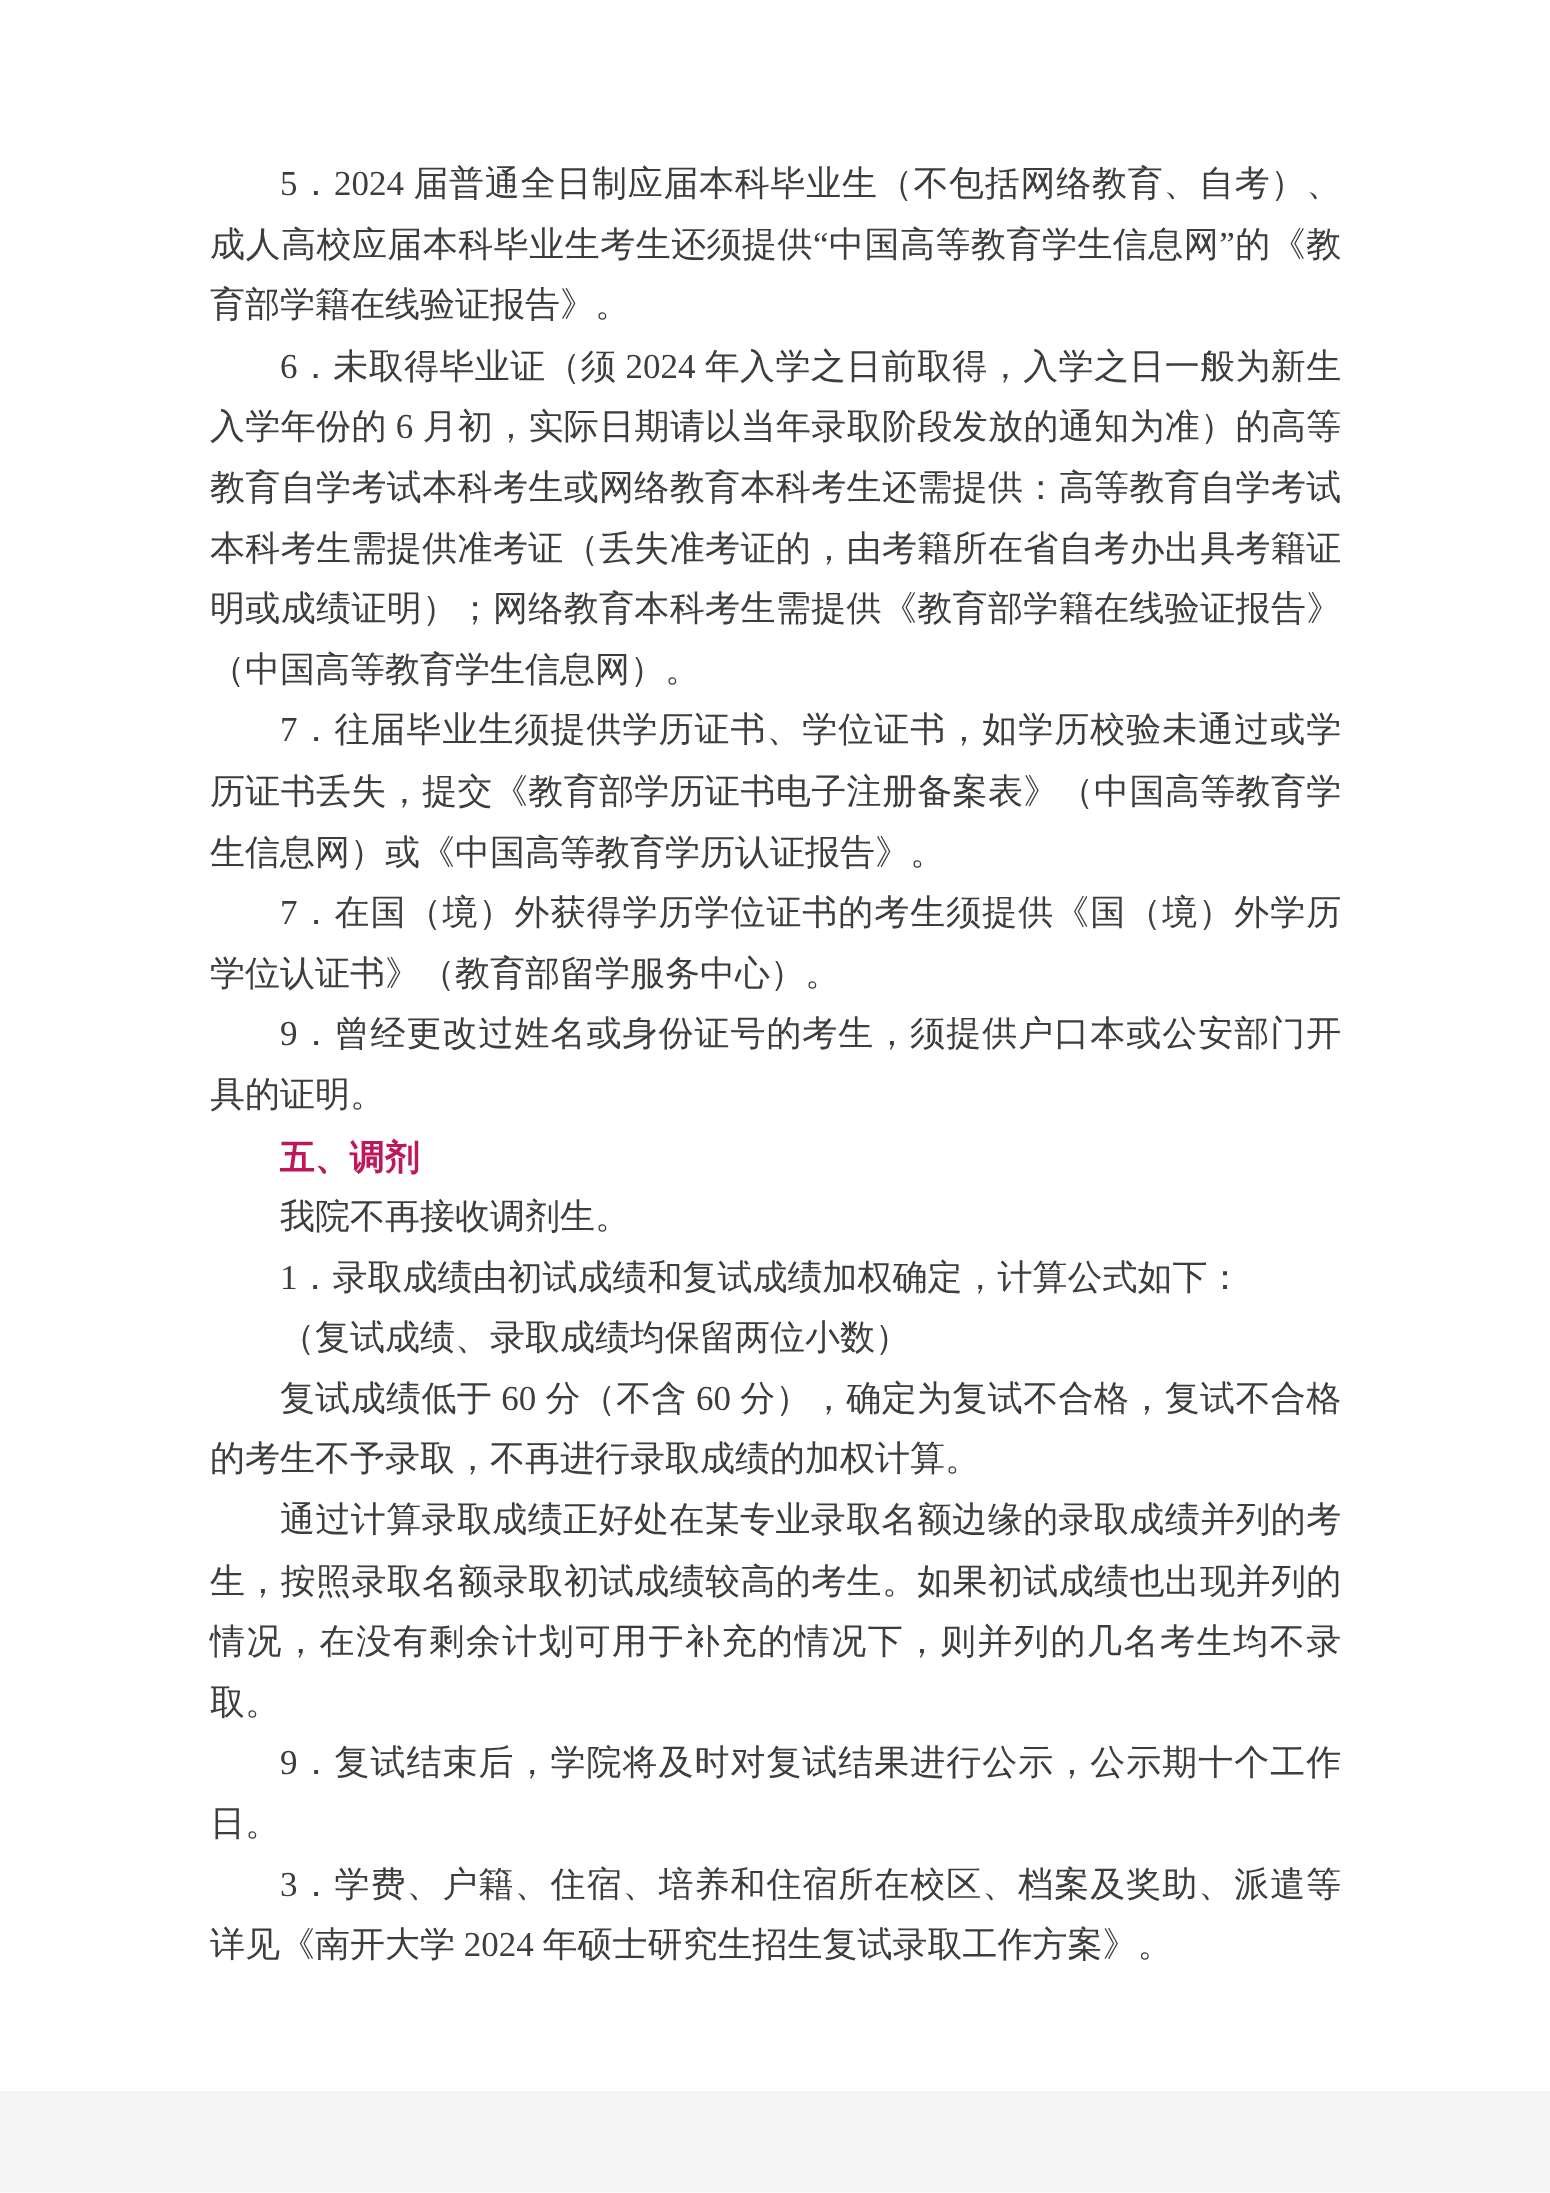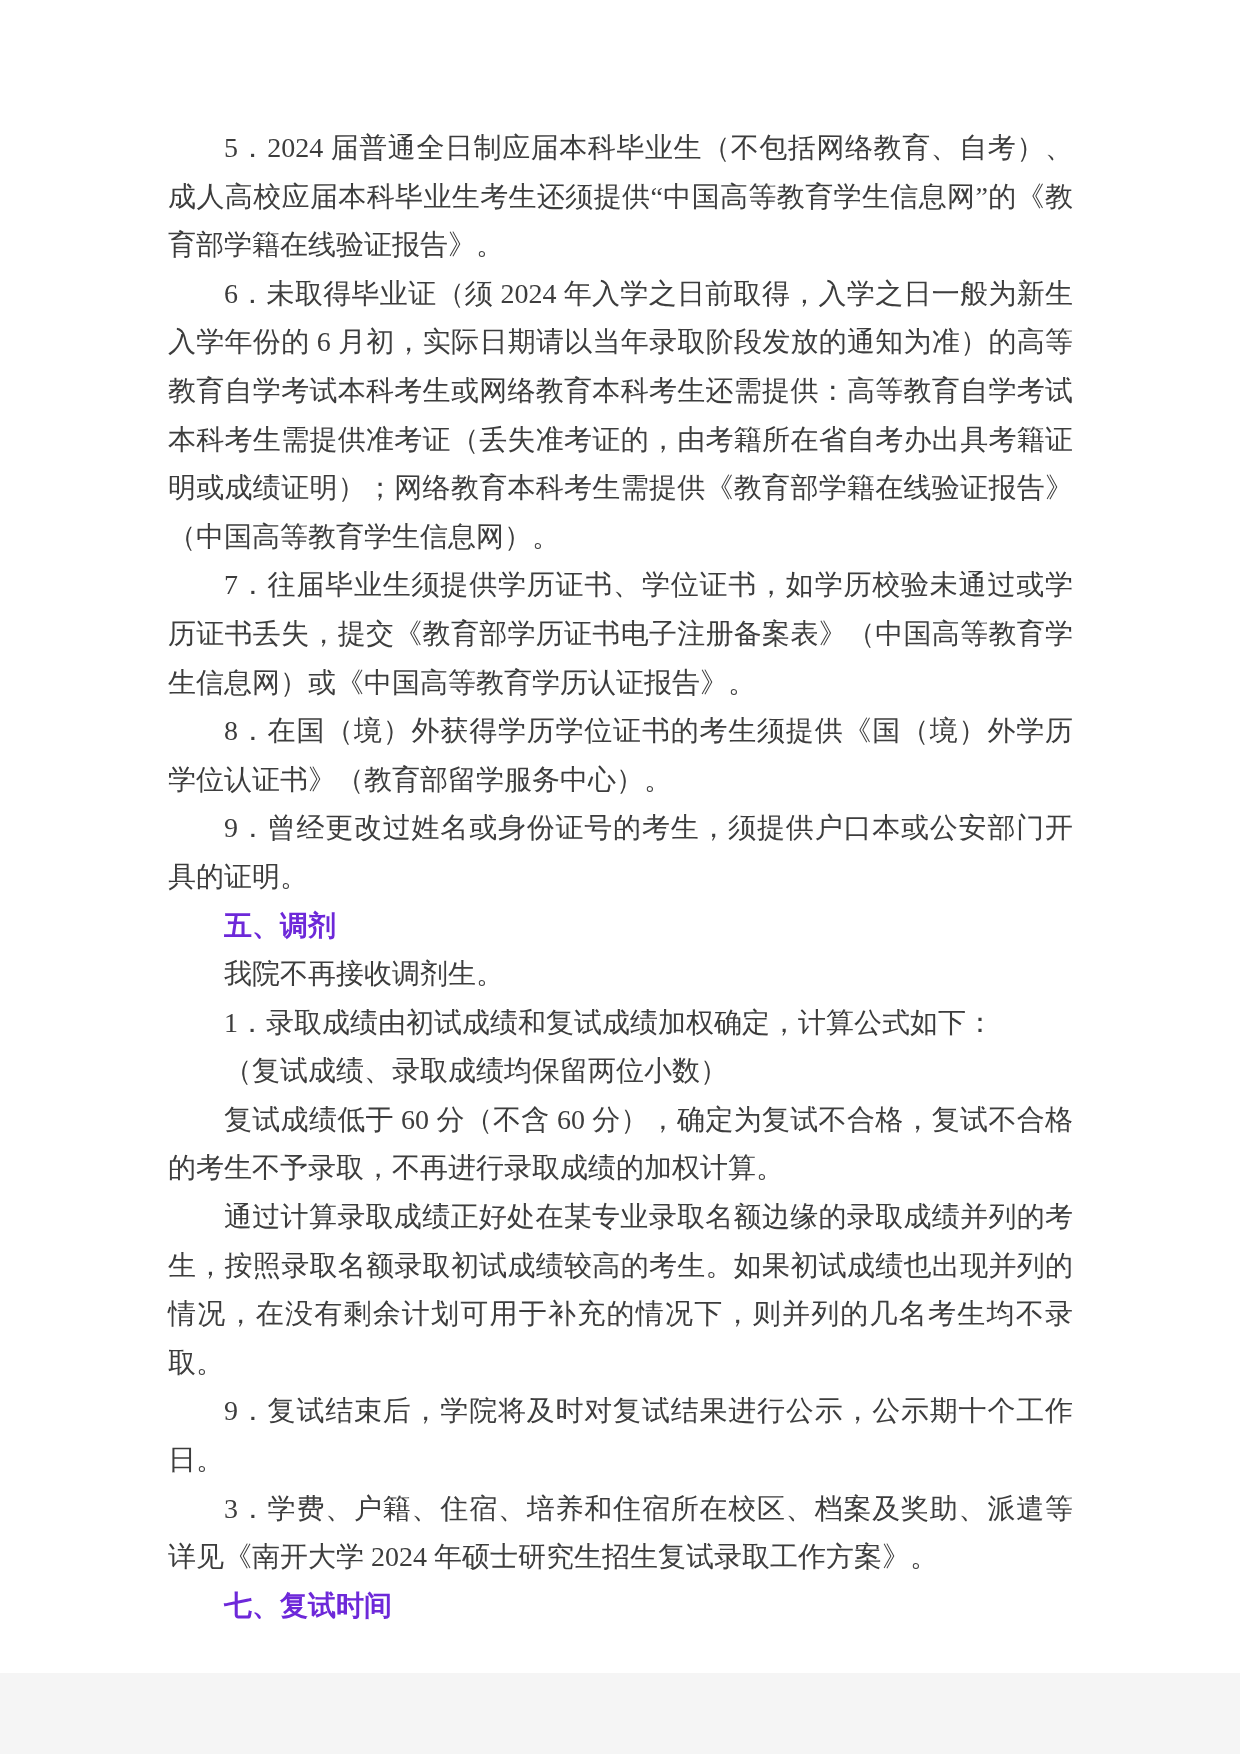--- a/index.html
+++ b/index.html
@@ -34,36 +34,35 @@
     text-indent: 2em;
     font-family: "Liberation Serif", "DejaVu Serif", serif;
     font-weight: 400;
   }
   .heading {
     margin: 0;
     padding: 0;
     text-indent: 2em;
     font-family: "Liberation Sans", "DejaVu Sans", sans-serif;
     font-weight: 700;
-    color: #6d28d9;
+    color: #be185d;
   }
 </style>
 </head>
 <body>
 
 <div class="page">
   <div class="doc-body">
     <p class="para">5．2024 届普通全日制应届本科毕业生（不包括网络教育、自考）、成人高校应届本科毕业生考生还须提供“中国高等教育学生信息网”的《教育部学籍在线验证报告》。</p>
     <p class="para">6．未取得毕业证（须 2024 年入学之日前取得，入学之日一般为新生入学年份的 6 月初，实际日期请以当年录取阶段发放的通知为准）的高等教育自学考试本科考生或网络教育本科考生还需提供：高等教育自学考试本科考生需提供准考证（丢失准考证的，由考籍所在省自考办出具考籍证明或成绩证明）；网络教育本科考生需提供《教育部学籍在线验证报告》（中国高等教育学生信息网）。</p>
     <p class="para">7．往届毕业生须提供学历证书、学位证书，如学历校验未通过或学历证书丢失，提交《教育部学历证书电子注册备案表》（中国高等教育学生信息网）或《中国高等教育学历认证报告》。</p>
-    <p class="para">8．在国（境）外获得学历学位证书的考生须提供《国（境）外学历学位认证书》（教育部留学服务中心）。</p>
+    <p class="para">7．在国（境）外获得学历学位证书的考生须提供《国（境）外学历学位认证书》（教育部留学服务中心）。</p>
     <p class="para">9．曾经更改过姓名或身份证号的考生，须提供户口本或公安部门开具的证明。</p>
     <p class="heading">五、调剂</p>
     <p class="para">我院不再接收调剂生。</p>
     <p class="para">1．录取成绩由初试成绩和复试成绩加权确定，计算公式如下：</p>
     <p class="para">（复试成绩、录取成绩均保留两位小数）</p>
     <p class="para">复试成绩低于 60 分（不含 60 分），确定为复试不合格，复试不合格的考生不予录取，不再进行录取成绩的加权计算。</p>
     <p class="para">通过计算录取成绩正好处在某专业录取名额边缘的录取成绩并列的考生，按照录取名额录取初试成绩较高的考生。如果初试成绩也出现并列的情况，在没有剩余计划可用于补充的情况下，则并列的几名考生均不录取。</p>
     <p class="para">9．复试结束后，学院将及时对复试结果进行公示，公示期十个工作日。</p>
     <p class="para">3．学费、户籍、住宿、培养和住宿所在校区、档案及奖助、派遣等详见《南开大学 2024 年硕士研究生招生复试录取工作方案》。</p>
-    <p class="heading">七、复试时间</p>
   </div>
 </div>
 
 </body></html>

